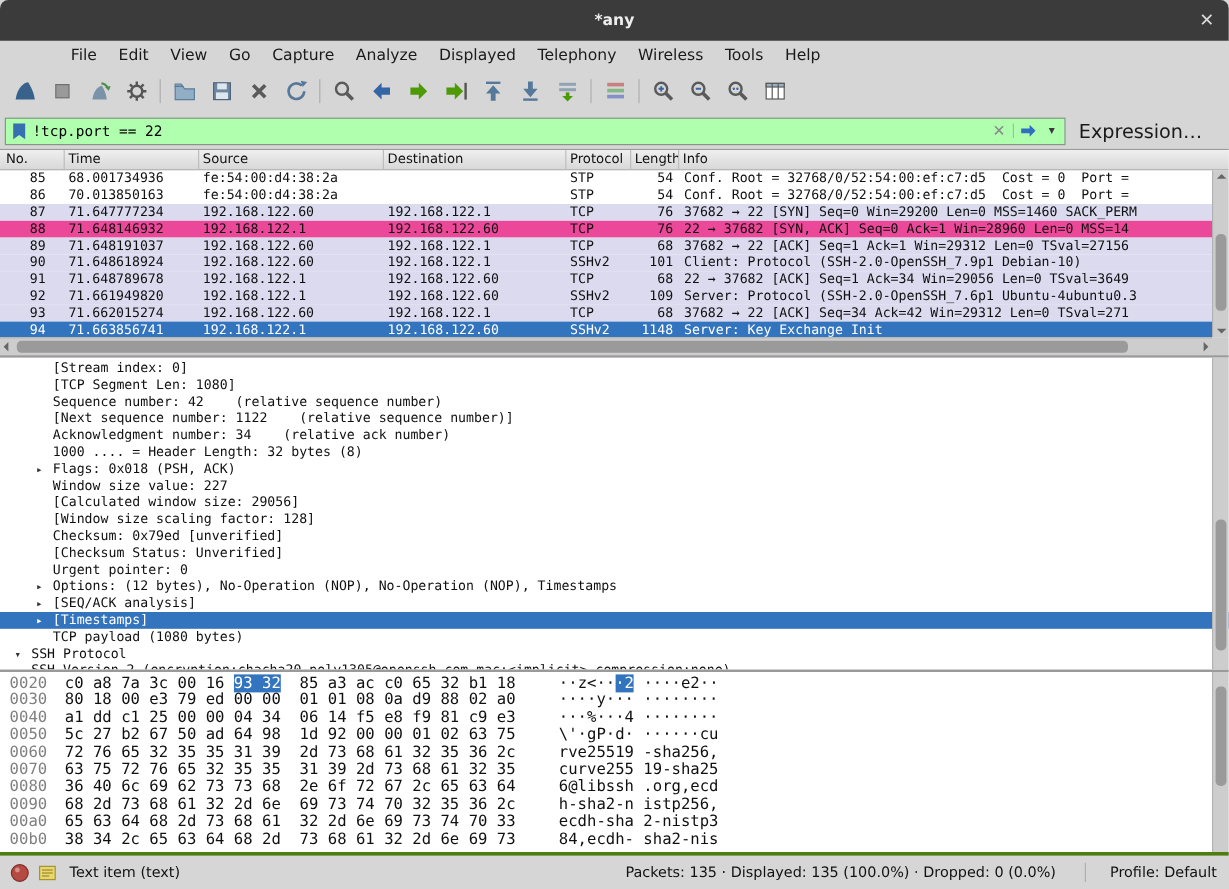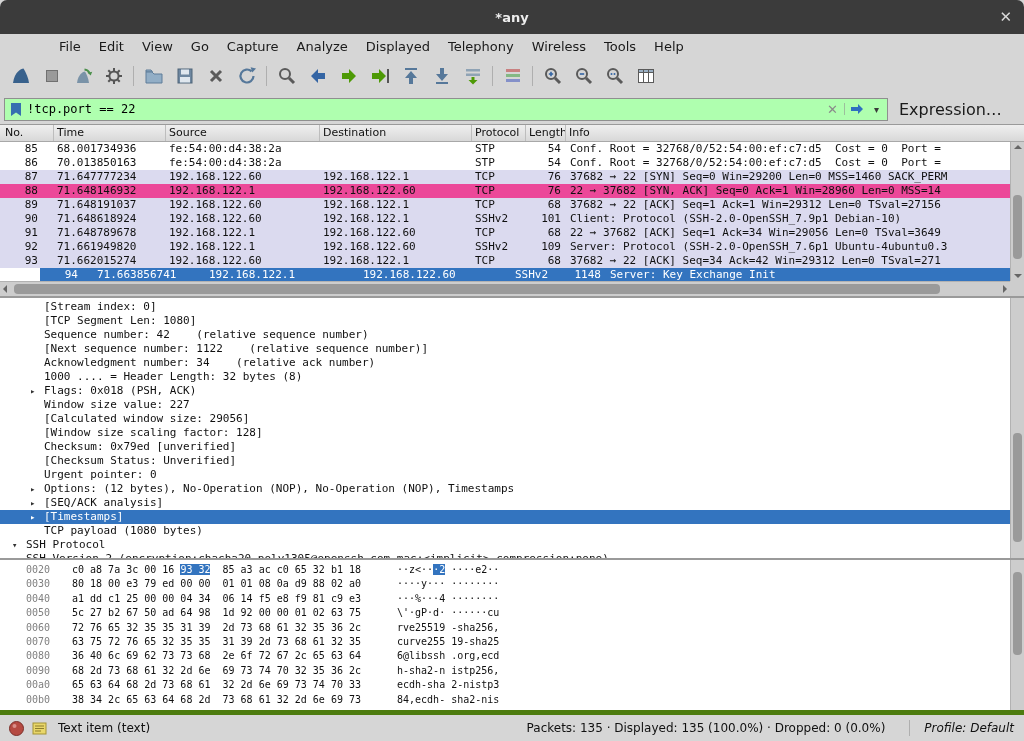--- a/index.html
+++ b/index.html
@@ -46,21 +46,21 @@
   .c-src  { width:154px; padding-left:3px; }
   .c-dst  { width:152px; padding-left:3px; }
   .c-proto{ width:54px;  padding-left:3px; }
   .c-len  { width:40px;  text-align:right; padding-right:5px; }
   .phead .c-len { text-align:left; }
   .c-info { flex:1 1 auto !important; min-width:0; padding-left:4px; }
   .phead .c-info { border-right:none; }
   .row-stp { background:#ffffff; }
   .row-tcp { background:#dbdaef; }
   .row-inactive { background:#ec4899;align-items:flex-end; }
-  .row-selected { background:#3374bf; color:#fff;margin-left:40px; }
+  .row-selected { background:#3374bf; color:#fff; }
 
   
   .vscroll { position:absolute; top:17px; right:0; bottom:15px; width:14px; background:#cdcdcd; border-left:1px solid #b2b2b2; }
   .vthumb { position:absolute; left:2px; right:2px; top:38%; height:46%; background:#9a9a9a; border-radius:4px; }
   .varr-u { position:absolute; top:3px; left:3px; width:0; height:0; border:4px solid transparent; border-bottom-color:#666; border-top:none; }
   .varr-d { position:absolute; bottom:3px; left:3px; width:0; height:0; border:4px solid transparent; border-top-color:#666; border-bottom:none; }
   .hscroll { position:absolute; left:0; right:14px; bottom:0; height:15px; background:#cdcdcd; border-top:1px solid #b2b2b2; }
   .hthumb { position:absolute; top:2px; bottom:2px; left:14px; right:70px; background:#9a9a9a; border-radius:4px; }
   .harr-l { position:absolute; left:3px; top:3px; width:0; height:0; border:4px solid transparent; border-right-color:#666; border-left:none; }
   .harr-r { position:absolute; right:3px; top:3px; width:0; height:0; border:4px solid transparent; border-left-color:#666; border-right:none; }
@@ -72,34 +72,34 @@
   .darrow { display:inline-block; width:14px; color:#333; font-size:9px; }
   .d1 { padding-left:12px; }
   .d2 { padding-left:30px; }
   .sel { background:#3374bf; color:#fff; }
   .sel .darrow { color:#fff; }
   .dscroll { position:absolute; top:0; right:0; bottom:0; width:14px; background:#cdcdcd; border-left:1px solid #b2b2b2; }
   .dthumb { position:absolute; left:2px; right:2px; top:52%; height:42%; background:#9a9a9a; border-radius:4px; }
 
   
   .hexpane { height:152px; background:#fff; border-top:2px solid #9a9a9a; padding:3px 0 0 8px; overflow:hidden; position:relative; flex:none; }
-  .hrow { height:14.4px; line-height:14.4px; font-family:"DejaVu Sans Mono", monospace; font-size:10px; white-space:pre; color:#101010;margin-left:18px; }
+  .hrow { height:14.4px; line-height:14.4px; font-family:"DejaVu Sans Mono", monospace; font-size:13px; white-space:pre; color:#101010; }
   .hoff { display:inline-block; width:46px; color:#808080; }
   .hgap { display:inline-block; width:36px; }
   .hl { background:#3374bf; color:#fff; }
   .xscroll { position:absolute; top:0; right:0; bottom:0; width:14px; background:#cdcdcd; border-left:1px solid #b2b2b2; }
   .xthumb { position:absolute; left:2px; right:2px; top:8%; height:55%; background:#9a9a9a; border-radius:4px; }
 
   
-  .statusbar { height:31px; border-top:5px solid #4d7c0f; display:flex; align-items:center; padding:0 8px; font-size:12px; color:#111; gap:6px; flex:none; }
+  .statusbar { height:31px; border-top:3px solid #4d7c0f; display:flex; align-items:center; padding:0 8px; font-size:12px; color:#111; gap:6px; flex:none; }
   .sicon { display:flex; }
   .sfield { margin-left:4px; white-space:pre; }
   .sstats { margin-left:auto; white-space:pre; }
   .ssep { width:1px; height:16px; background:#afafaf; margin-left:18px; }
-  .sprofile { margin-left:8px; padding-right:2px; white-space:pre;font-style:italic; }
+  .sprofile { margin-left:14px; padding-right:2px; white-space:pre; }
 </style>
 </head>
 <body>
 
 <div class="app">
 
   <div class="titlebar">
     <span>*any</span>
     <span class="tclose">✕</span>
   </div>

